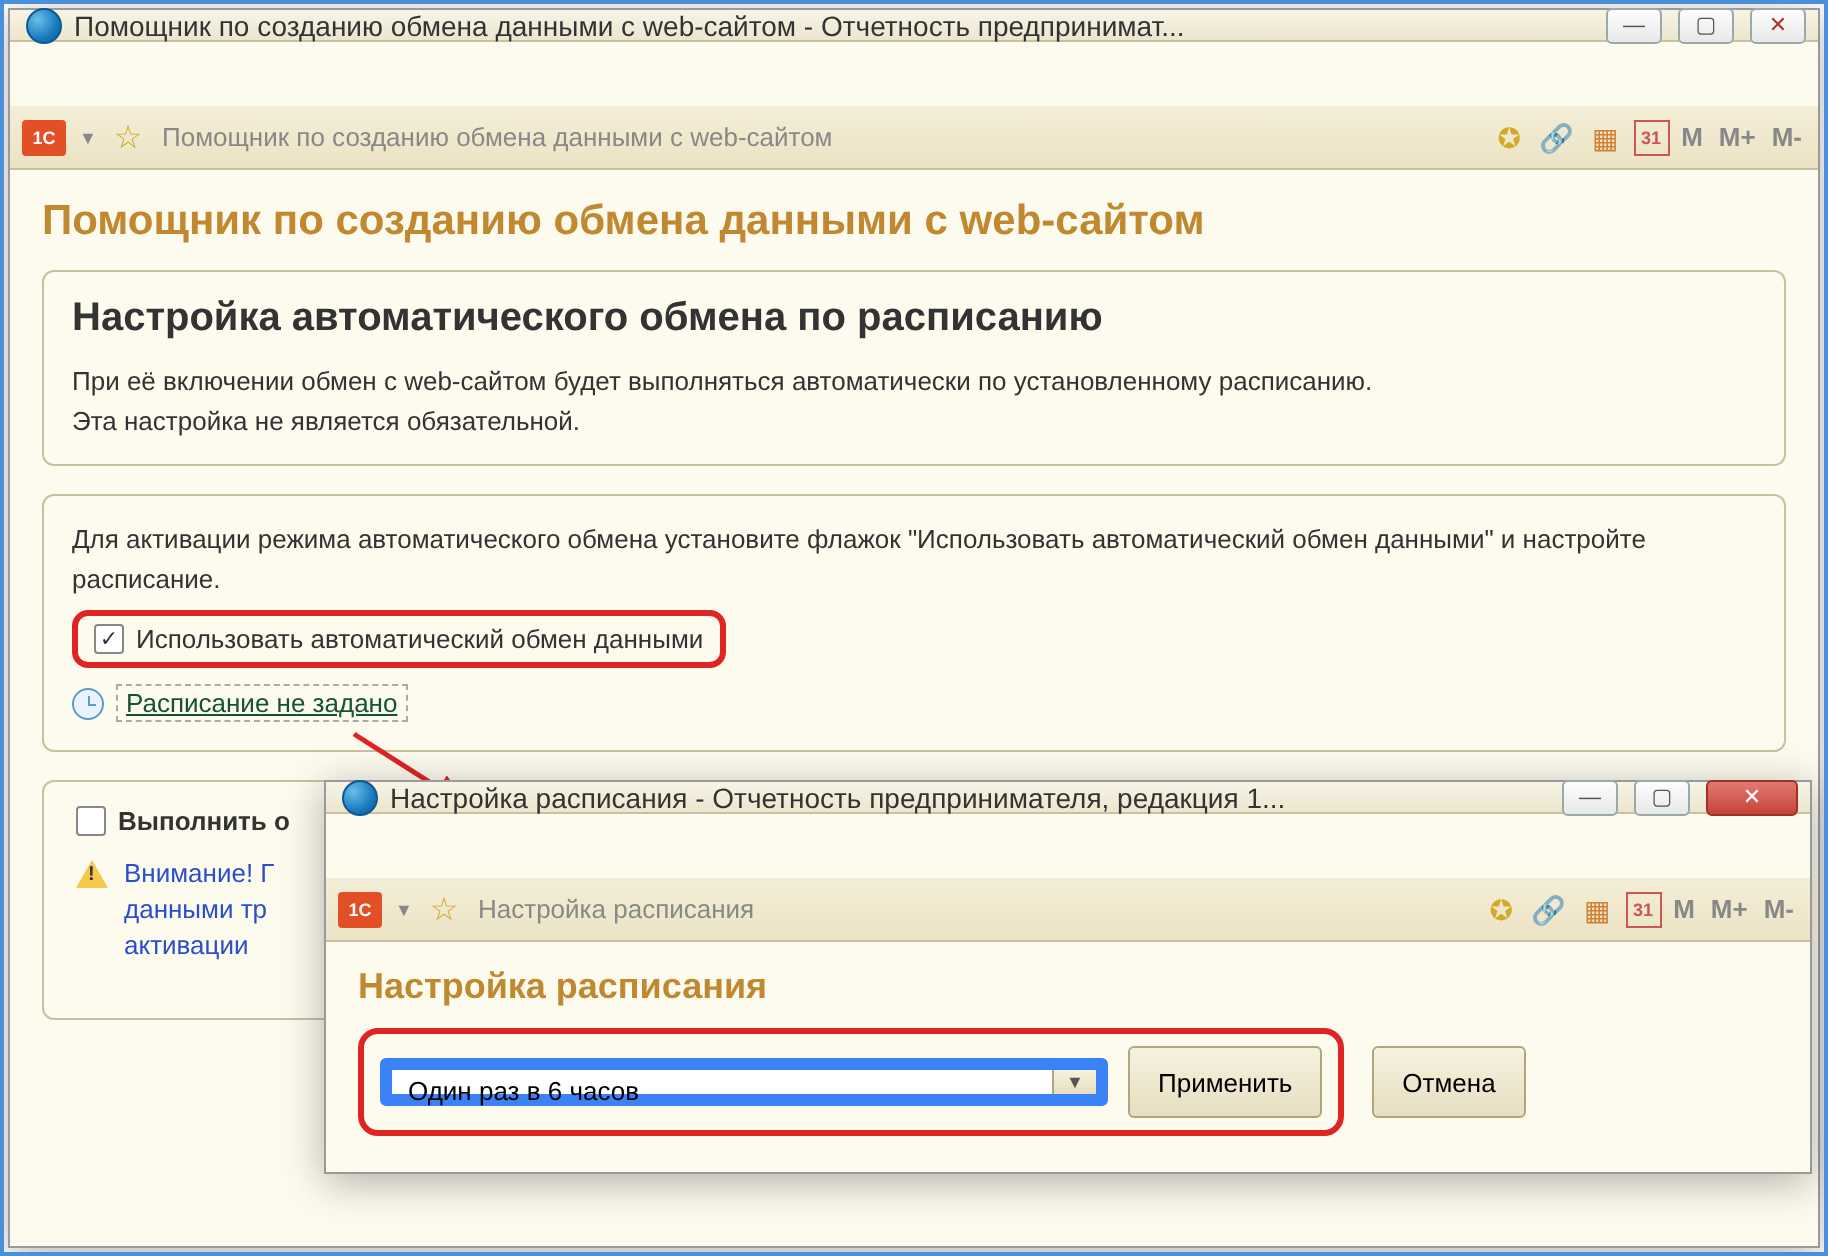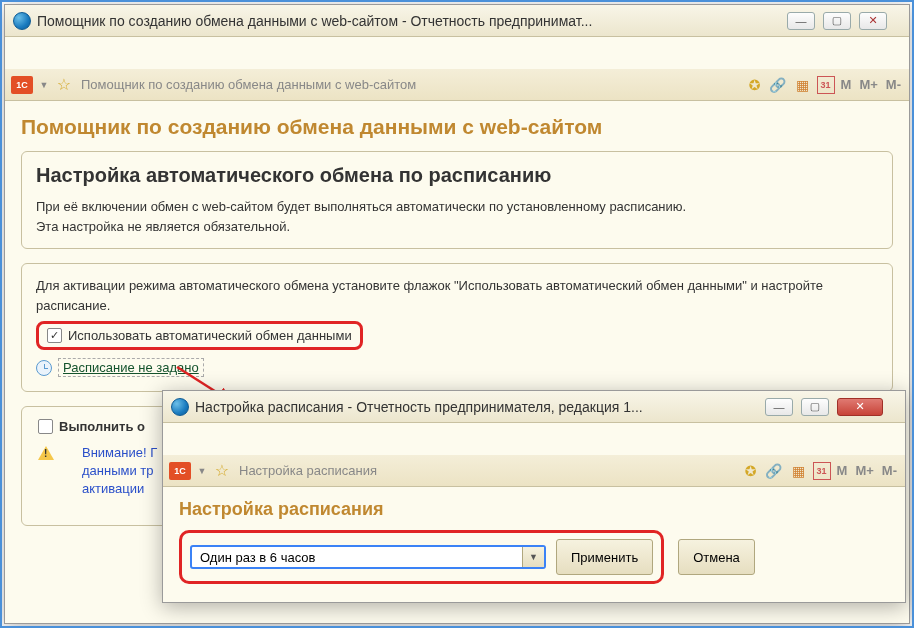--- a/index.html
+++ b/index.html
@@ -17,26 +17,26 @@
     position: absolute;
     background: #f5f1de;
     border: 1px solid #9a9a9a;
     box-shadow: 0 4px 20px rgba(0,0,0,0.3);
   }
   .main-window {
     top: 2px; left: 2px; right: 2px; bottom: 2px;
     background: #fdfbee;
   }
   .titlebar {
-    height: 32px;
+    height: 16px;
     background: linear-gradient(to bottom, #f8f5e8, #ece6cd);
     border-bottom: 1px solid #c8c0a0;
     display: flex;
     align-items: center;
-    padding: 0 22px 0 8px;
+    padding: 0 6px 0 8px;
   }
   .titlebar .ie-icon {
     width: 18px; height: 18px; margin-right: 6px;
     border-radius: 50%;
     background: radial-gradient(circle at 30% 30%, #6bbfe8, #1a7bbf 60%, #0c5a94);
     border: 1px solid #0c5a94;
     position: relative;
   }
   .titlebar-text {
     flex: 1;
@@ -193,21 +193,21 @@
     position: relative;
     margin-top: 2px;
   }
   .warn-icon:after {
     content: '!';
     position: absolute;
     left: -2px; top: 2px;
     font-size: 10px; color: #333;
     font-weight: bold;
   }
-  .warn-text { color: #2a4fc9; line-height: 1.4; margin-left: 20px; }
+  .warn-text { color: #2a4fc9; line-height: 1.4; }
   .modal-window {
     top: 388px; left: 160px;
     width: 744px;
     background: #fdfbee;
   }
   .modal-content { padding: 12px 16px 18px 16px; }
   .modal-title {
     font-size: 18px;
     font-weight: bold;
     color: #c08830;
@@ -217,21 +217,21 @@
     display: flex; align-items: center; gap: 14px;
   }
   .highlight-red-row {
     border: 3px solid #e02424;
     border-radius: 10px;
     padding: 6px 8px;
     display: flex; align-items: center; gap: 10px;
   }
   .dropdown {
     display: flex; align-items: stretch;
-    border: 2px solid #3b82f6;
+    border: 6px solid #3b82f6;
     border-radius: 3px;
     background: #fff;
     height: 24px;
   }
   .dropdown-text {
     padding: 3px 8px;
     width: 330px;
     font-size: 13px;
   }
   .dropdown-btn {

